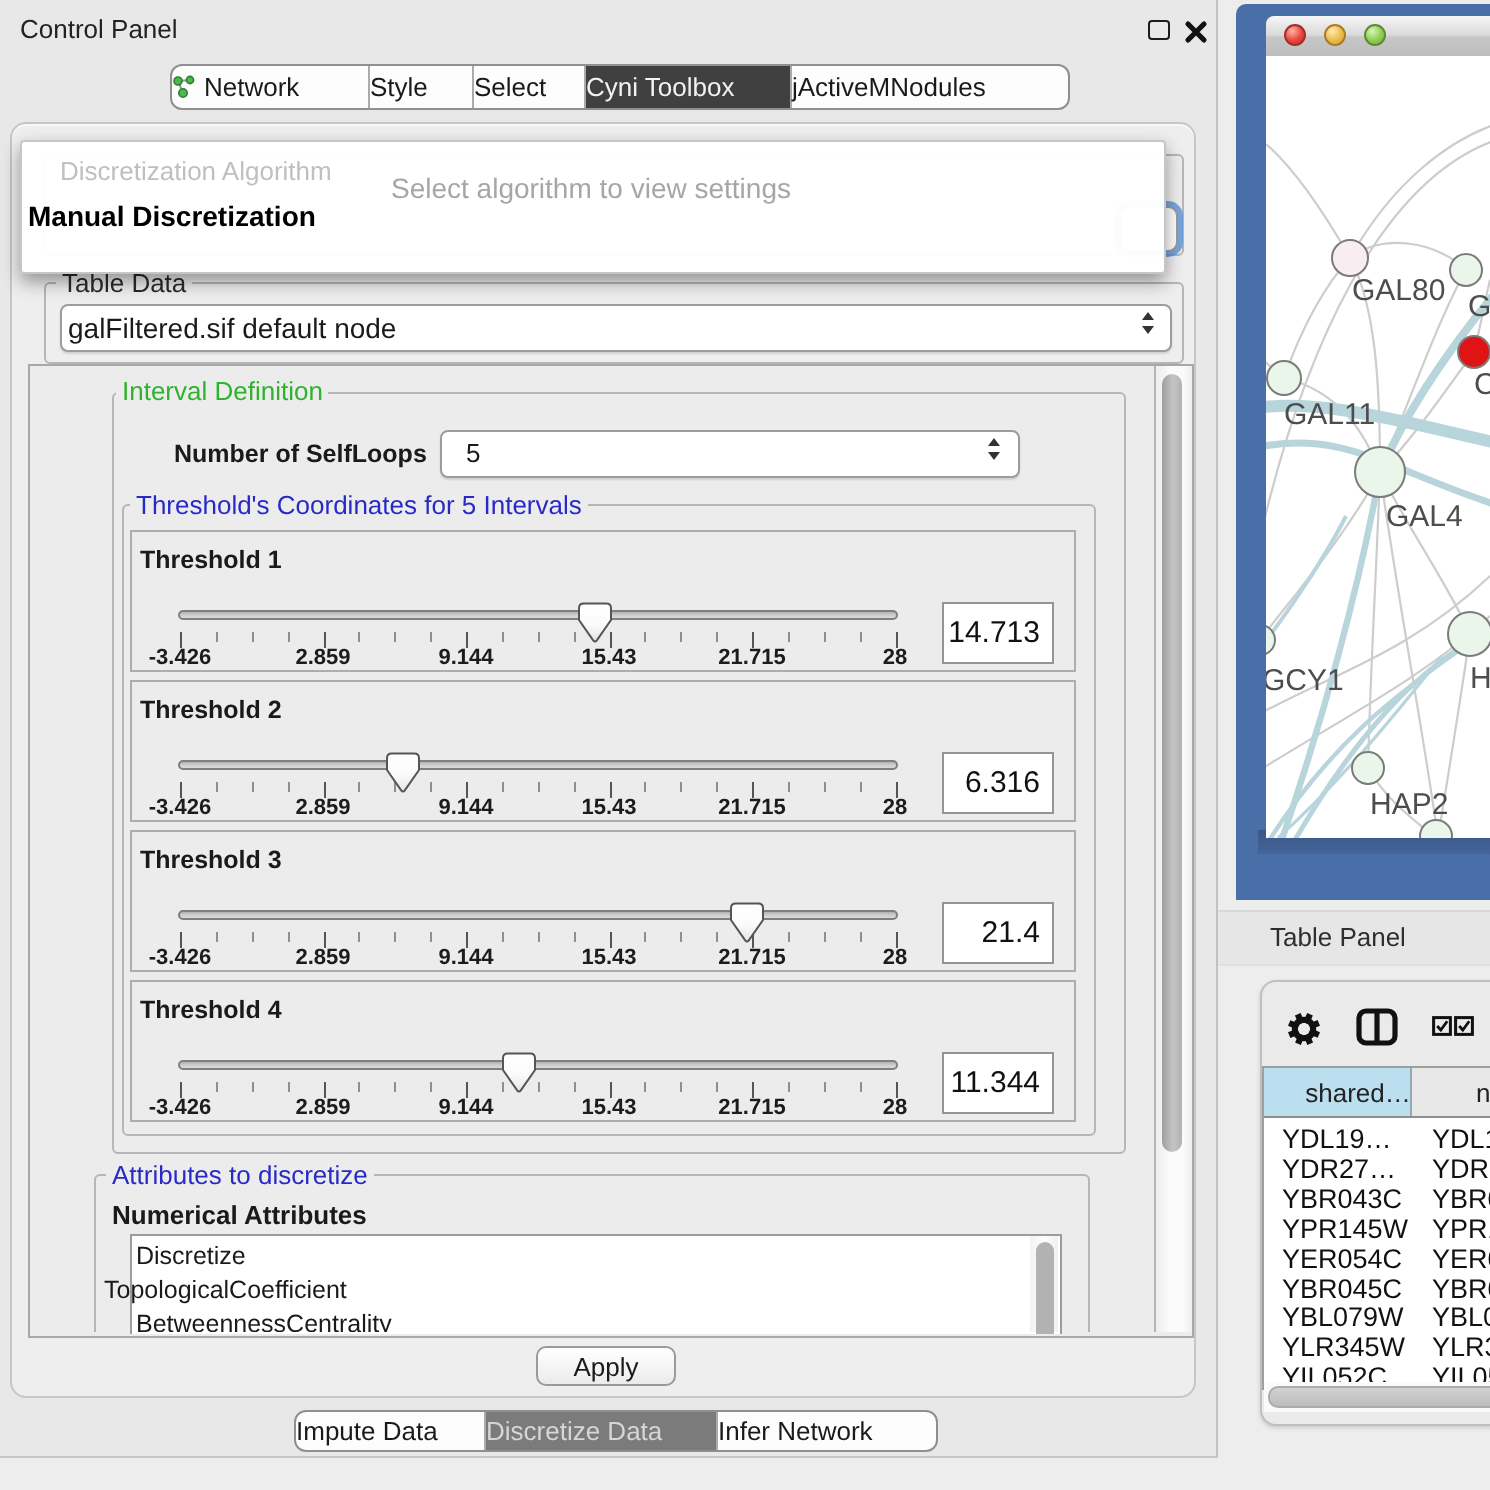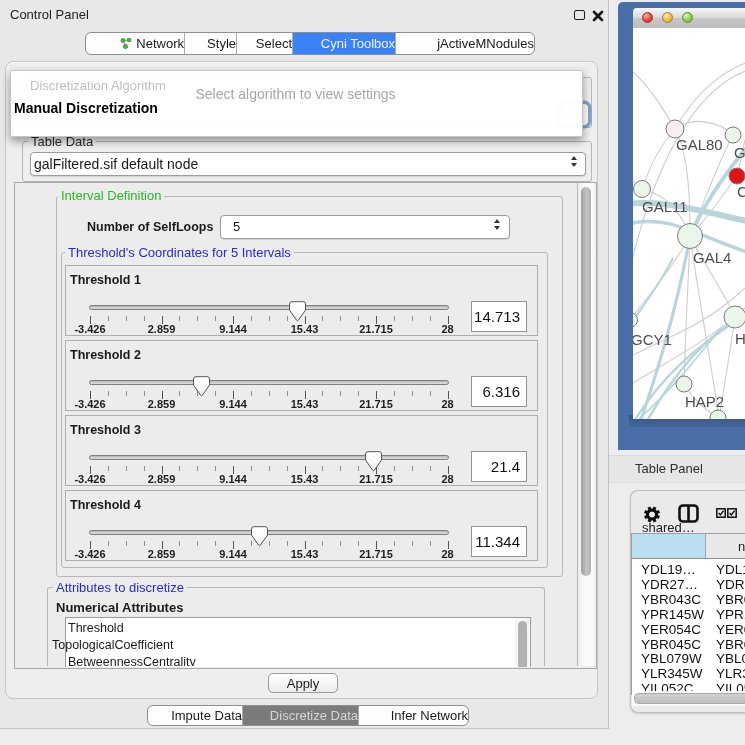--- a/index.html
+++ b/index.html
@@ -7,23 +7,23 @@
 .abs{position:absolute}
 .b{font-weight:bold}
 .gb{position:absolute;border:1px solid #b6b6b6;border-radius:3px}
 .gt{position:absolute;background:#ececec;padding:0 3px;line-height:13px;font-size:13px}
 .combo{position:absolute;background:#fff;border:1px solid #9c9c9c;border-radius:4px;
  box-shadow:0 1px 1px rgba(0,0,0,0.12)}
 .arr{position:absolute;width:0;height:0;border-left:3.5px solid transparent;border-right:3.5px solid transparent}
 .au{border-bottom:4.5px solid #333}
 .ad{border-top:4.5px solid #333}
 .seg{position:absolute;display:flex;background:#fdfdfd;border:1px solid #8f8f8f;border-radius:6px;overflow:hidden}
-.seg>div{display:flex;align-items:center;justify-content:flex-end;border-right:1px solid #ababab;white-space:nowrap}
+.seg>div{display:flex;align-items:center;justify-content:flex-start;border-right:1px solid #ababab;white-space:nowrap}
 .seg>div:last-child{border-right:none}
-.sel{background:#3b82f6;color:#f2f2f2}
+.sel{background:#404040;color:#f2f2f2}
 .tick{position:absolute;width:1px;background:#8f8f8f}
 .tlab{position:absolute;font-size:11px;font-weight:bold;color:#1c1c1c;transform:translateX(-50%);white-space:nowrap}
 .vbox{position:absolute;background:#fff;border:1px solid #949494;font-size:15px;color:#111;
  text-align:right;padding-right:6px;box-sizing:border-box;display:flex;align-items:center;justify-content:flex-end}
 .thp{position:absolute;border:1px solid #adadad;background:#ececec}
 .row{position:absolute;white-space:nowrap}
 </style></head><body>
 <div id="app">
 <svg width="0" height="0" style="position:absolute">
       <defs>
@@ -222,21 +222,21 @@
 <svg class="abs" style="left:250.5px;top:526px" width="17" height="21" viewBox="0 0 17 21">
       <path d="M2.8,0.7 L14.2,0.7 Q16.5,0.7 16.5,3 L16.5,9 L9.4,19.2 Q8.5,20.4 7.6,19.2 L0.5,9 L0.5,3 Q0.5,0.7 2.8,0.7 Z" fill="url(#tg)" stroke="#555" stroke-width="1"></path>
     </svg>
 <div class="vbox" style="left:471px;top:526px;width:56px;height:31px">11.344</div>
 <div class="gb" style="left:47px;top:587px;width:496px;height:78px;border-bottom:none;border-radius:3px 3px 0 0"></div>
 <div class="gt" style="left:53px;top:581px;color:#2929c8">Attributes to discretize</div>
 <div class="abs b" style="left:56px;top:600px;font-size:13px">Numerical Attributes</div>
 <div class="abs" style="left:65px;top:617px;width:464px;height:49px;background:#fff;border:1px solid #9c9c9c;border-bottom:none"></div>
 <div class="abs" style="left:515px;top:618px;width:14px;height:48px;background:linear-gradient(90deg,#f2f2f2,#fdfdfd 50%,#f0f0f0)"></div>
 <div class="abs" style="left:518px;top:621px;width:9px;height:46px;background:#b2b2b2;border-radius:4.5px 4.5px 0 0"></div>
-<div class="abs" style="left:68px;top:621px;font-size:12.5px">Threshold</div>
+<div class="abs" style="left:68px;top:621px;font-size:12.5px">Discretize</div>
 <div class="abs" style="left:52px;top:638px;font-size:12.5px">TopologicalCoefficient</div>
 <div class="abs" style="left:68px;top:655px;font-size:12.5px;width:200px;height:11px;overflow:hidden">BetweennessCentrality</div>
 <div class="abs" style="left:268px;top:673px;width:68px;height:18px;background:linear-gradient(#ffffff,#ebebeb);border:1px solid #9a9a9a;border-radius:5px;display:flex;align-items:center;justify-content:center;font-size:13px">Apply</div>
 <div class="seg" style="left:147px;top:705px;height:19px;font-size:13px">
       <div style="width:94px">Impute Data</div>
       <div style="width:115px;background:#7b7b7b;color:#d6d6d6">Discretize Data</div>
       <div style="width:109px">Infer Network</div>
     </div>
 <div class="abs" style="left:10px;top:70px;width:571px;height:65px;background:rgba(255,255,255,0.97);border:1px solid #c6c6c6;border-radius:2px;box-shadow:0 4px 9px rgba(0,0,0,0.38)"></div>
 <div class="abs" style="left:30px;top:78px;font-size:13px;color:#bfbfbf">Discretization Algorithm</div>
@@ -320,21 +320,21 @@
       <path d="M2.6,5 L4.4,7 L7.6,2.6" fill="none" stroke="#111" stroke-width="1.4"></path>
     </svg>
 <svg class="abs" style="left:727px;top:508px" width="10" height="10" viewBox="0 0 10 10">
       <rect x="0.8" y="0.8" width="8.4" height="8.4" fill="none" stroke="#111" stroke-width="1.5"></rect>
       <path d="M2.6,5 L4.4,7 L7.6,2.6" fill="none" stroke="#111" stroke-width="1.4"></path>
     </svg>
 <div class="abs" style="left:631px;top:533px;width:114px;height:161px;background:#fff;border-left:1px solid #9e9e9e;border-top:1px solid #9e9e9e"></div>
 <div class="abs" style="left:632px;top:534px;width:74px;height:24px;background:#bbdfee;border-right:1px solid #98a6ad;box-sizing:border-box"></div>
 <div class="abs" style="left:706px;top:534px;width:39px;height:24px;background:#e8e8e8"></div>
 <div class="abs" style="left:632px;top:558px;width:113px;height:1px;background:#8f8f8f"></div>
-<div class="abs" style="left:642px;top:520px;width:74px;text-align:left;font-size:13px;color:#222">shared…</div>
+<div class="abs" style="left:642px;top:539px;width:74px;text-align:center;font-size:13px;color:#222">shared…</div>
 <div class="abs" style="left:738px;top:539px;font-size:13px;color:#222">name</div>
 <div class="row" style="left:641px;top:562.0px;font-size:13.5px;color:#111">YDL19…</div>
 <div class="row" style="left:716px;top:562.0px;width:29px;overflow:hidden;font-size:13.5px;color:#111">YDL194W</div>
 <div class="row" style="left:641px;top:576.9px;font-size:13.5px;color:#111">YDR27…</div>
 <div class="row" style="left:716px;top:576.9px;width:29px;overflow:hidden;font-size:13.5px;color:#111">YDR277C</div>
 <div class="row" style="left:641px;top:591.8px;font-size:13.5px;color:#111">YBR043C</div>
 <div class="row" style="left:716px;top:591.8px;width:29px;overflow:hidden;font-size:13.5px;color:#111">YBR043C</div>
 <div class="row" style="left:641px;top:606.7px;font-size:13.5px;color:#111">YPR145W</div>
 <div class="row" style="left:716px;top:606.7px;width:29px;overflow:hidden;font-size:13.5px;color:#111">YPR145W</div>
 <div class="row" style="left:641px;top:621.6px;font-size:13.5px;color:#111">YER054C</div>

